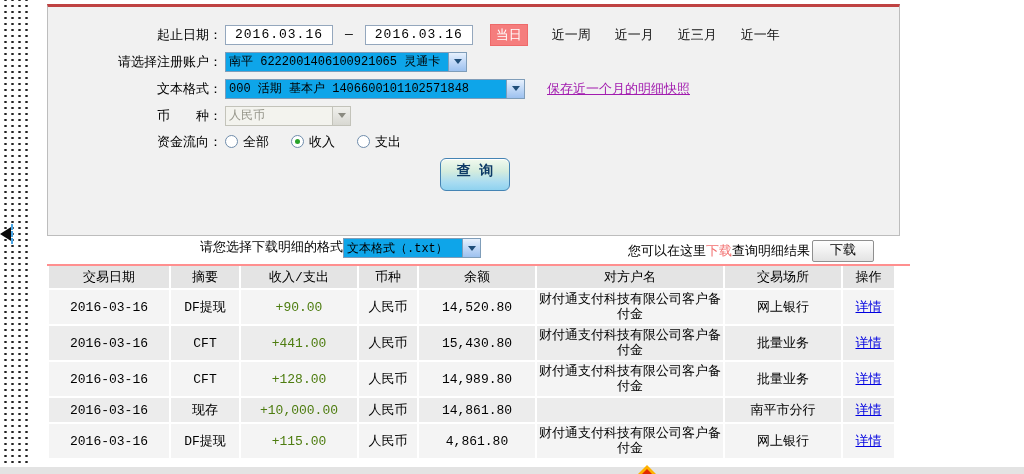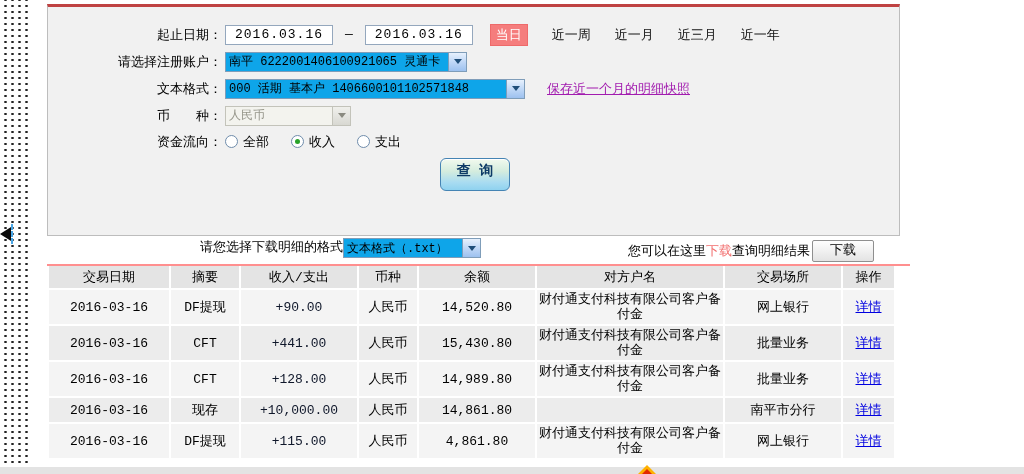--- a/index.html
+++ b/index.html
@@ -70,21 +70,21 @@
 
   .redline { position:absolute; left:47px; top:264px; width:863px; height:2px; background:#ff8f8f; }
 
   
   .tx-table { position:absolute; left:47px; top:264px; width:849px; border-collapse:separate;
               border-spacing:2px; font-size:13px; table-layout:fixed; }
   .tx-table th { background:#e4e4e4; height:20px; font-weight:normal; padding:1px 2px; text-align:center; }
   .tx-table td { background:#f4f4f4; text-align:center; padding:2px; height:20px; line-height:15px;
                  word-break:break-all; vertical-align:middle; }
   .tx-table tr:nth-child(even) td { background:#ececec; }
-  .amt { color:#0f172a; }
+  .amt { color:#4d7c0f; }
   .detail-link { color:#0000e0; text-decoration:underline; cursor:pointer; }
 
   
   .bstrip { position:absolute; left:0; top:467px; width:1024px; height:7px; background:#e3e3e3; }
   .logo-out { position:absolute; left:638px; top:465px; width:0; height:0;
               border-left:9px solid transparent; border-right:9px solid transparent;
               border-bottom:9px solid #ffb100; }
   .logo-in { position:absolute; left:642px; top:469px; width:0; height:0;
              border-left:5px solid transparent; border-right:5px solid transparent;
              border-bottom:5px solid #e22b00; }

